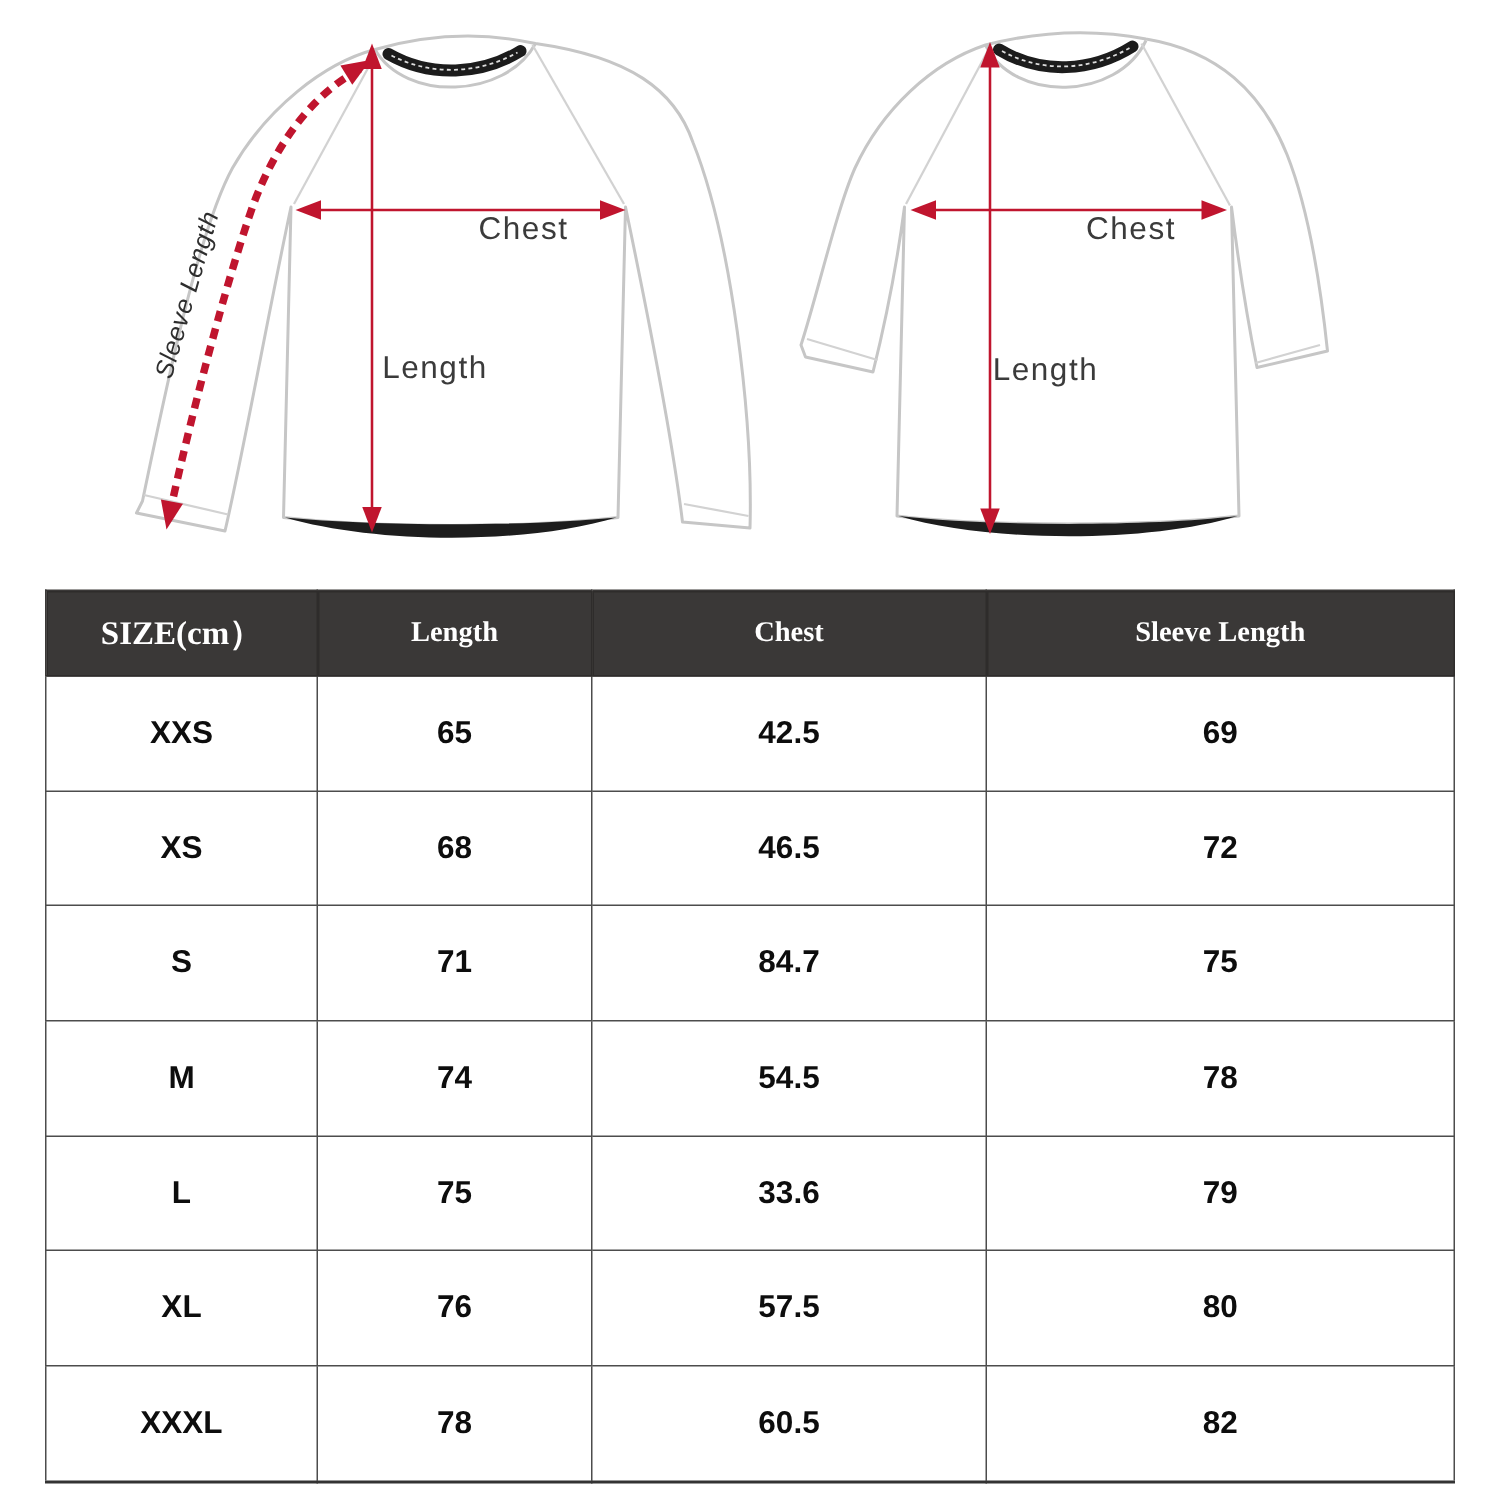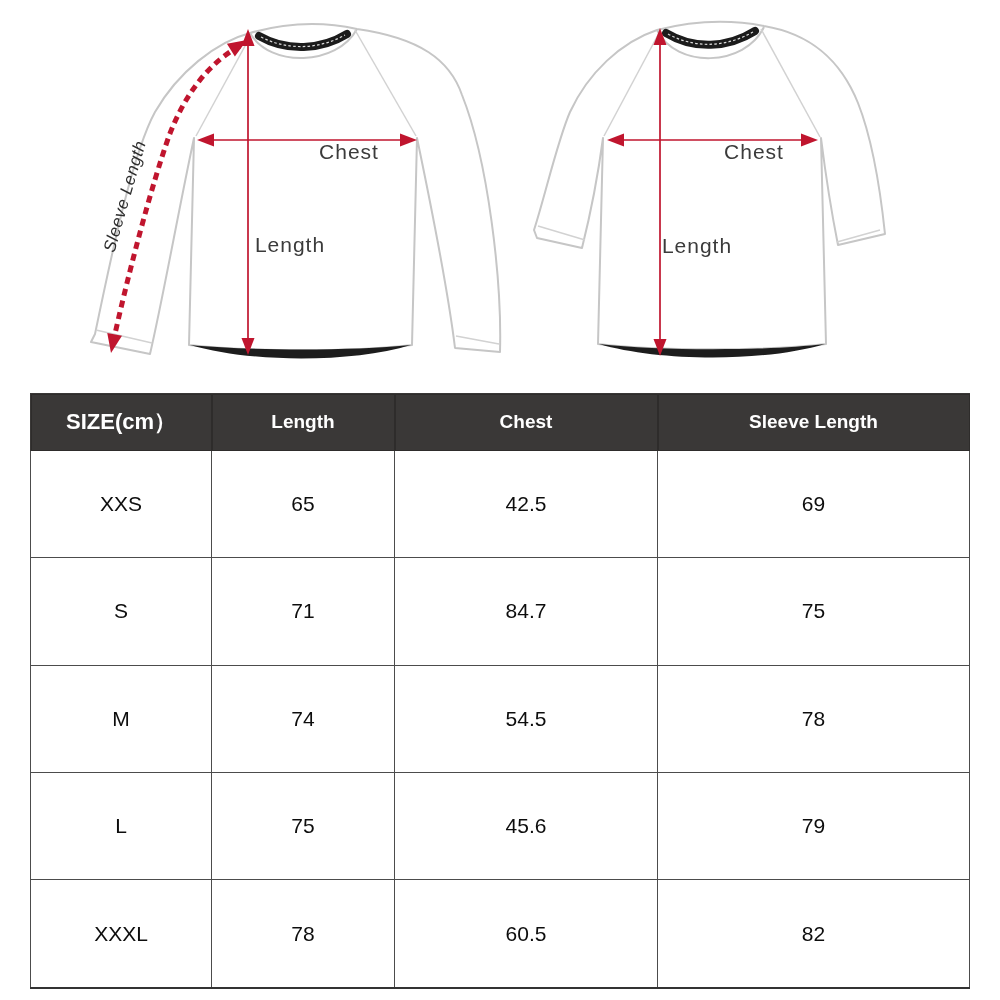--- a/index.html
+++ b/index.html
@@ -35,27 +35,27 @@
   }
   table.size-chart{
     width:100%;height:100%;
     border-collapse:collapse;table-layout:fixed;
     border:1px solid #4c4c4c;border-bottom:2px solid #333;
   }
   table.size-chart thead th{
     background:#3a3837;color:#ffffff;
     height:56px;font-weight:bold;font-size:19px;
     border:1px solid #3a3837;outline:1px solid #2e2c2b;outline-offset:-1px;
-    text-align:center;vertical-align:middle;padding:0;
+    text-align:center;vertical-align:middle;padding:0;font-family:Liberation Serif, serif;
   }
   table.size-chart thead th.size-h{font-size:22px;}
   table.size-chart tbody td{
     height:59px;border:1px solid #4c4c4c;
     text-align:center;vertical-align:middle;
-    font-weight:normal;font-size:21px;color:#0d0d0d;padding:0;
+    font-weight:bold;font-size:21px;color:#0d0d0d;padding:0;
   }
   col.c1{width:181px;} col.c2{width:183px;} col.c3{width:263px;} col.c4{width:312px;}
 </style>
 </head>
 <body>
 
 <svg class="diagram" viewBox="0 0 1000 385">
 
   <g>
     <path class="shirt-outline" d="M250,33
@@ -149,36 +149,48 @@
       </tr>
     </thead>
     <tbody>
         <tr>
           <td>XXS</td>
           <td>65</td>
           <td>42.5</td>
           <td>69</td>
         </tr>
         <tr>
+          <td>XS</td>
+          <td>68</td>
+          <td>46.5</td>
+          <td>72</td>
+        </tr>
+        <tr>
           <td>S</td>
           <td>71</td>
           <td>84.7</td>
           <td>75</td>
         </tr>
         <tr>
           <td>M</td>
           <td>74</td>
           <td>54.5</td>
           <td>78</td>
         </tr>
         <tr>
           <td>L</td>
           <td>75</td>
-          <td>45.6</td>
+          <td>33.6</td>
           <td>79</td>
+        </tr>
+        <tr>
+          <td>XL</td>
+          <td>76</td>
+          <td>57.5</td>
+          <td>80</td>
         </tr>
         <tr>
           <td>XXXL</td>
           <td>78</td>
           <td>60.5</td>
           <td>82</td>
         </tr>
       </tbody>
   </table>
 </div>

